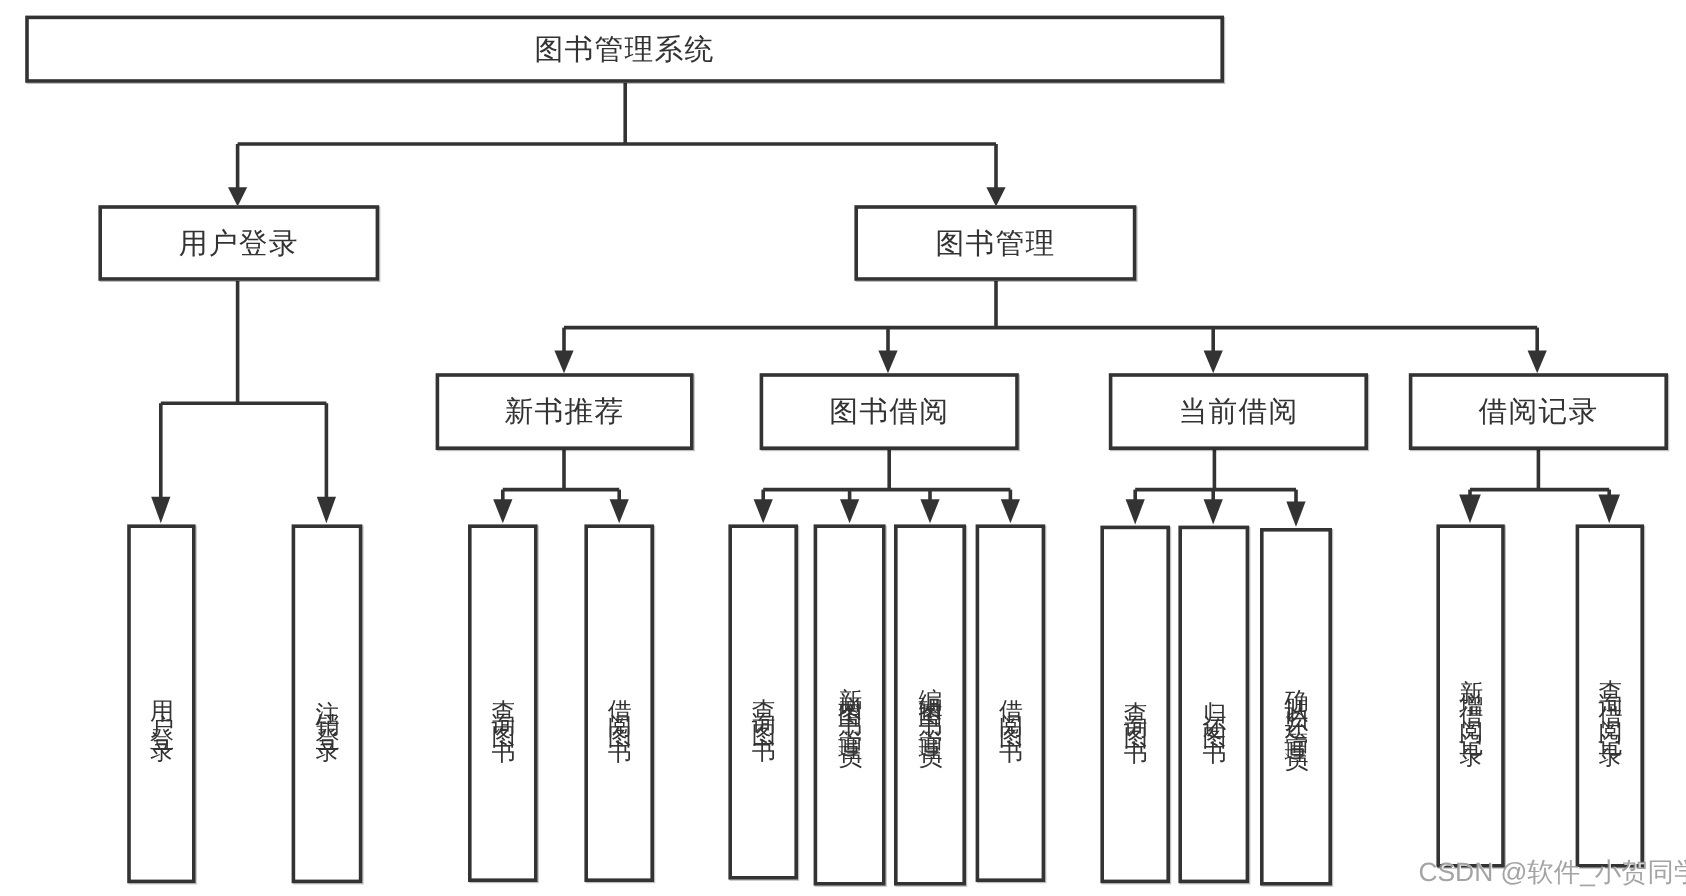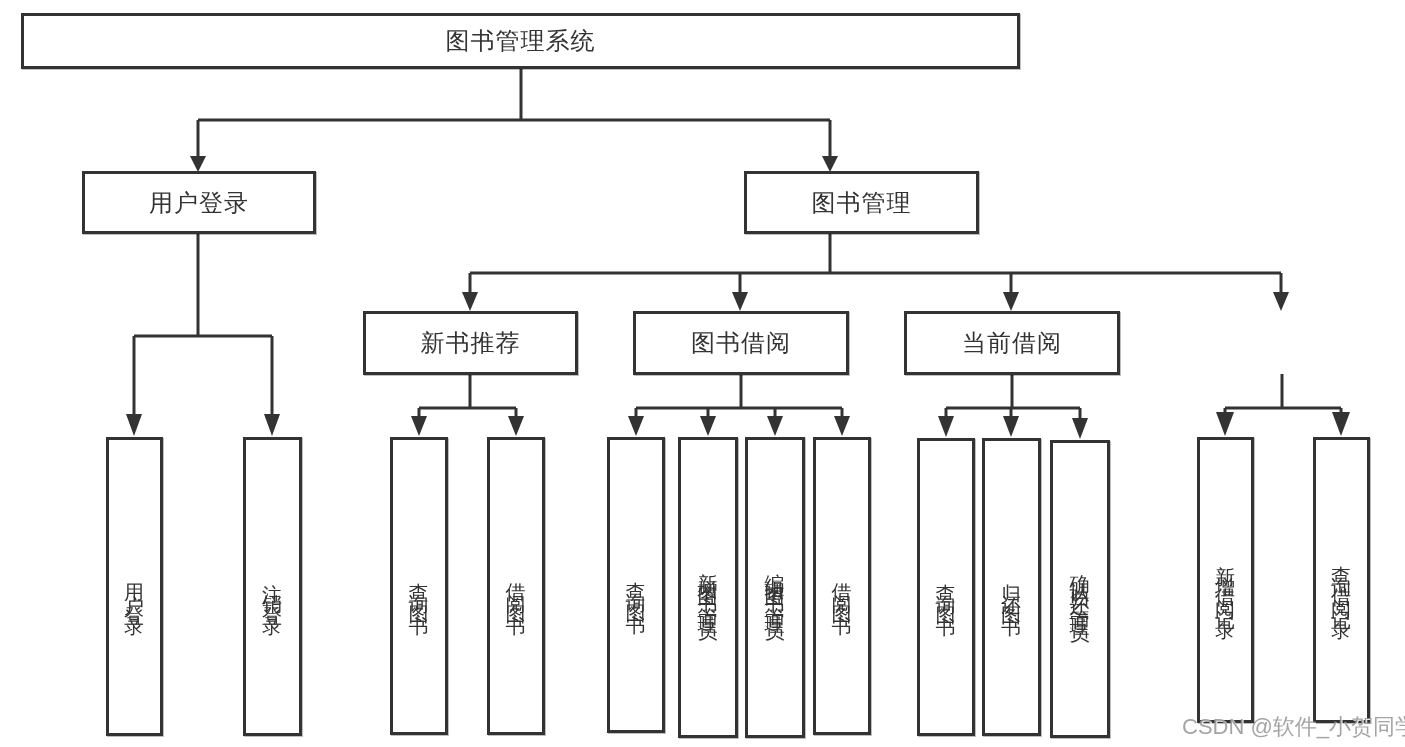--- a/index.html
+++ b/index.html
@@ -151,28 +151,29 @@
     <g fill="#333333" stroke="none">
       <polygon points="1216,412 1234,412 1225,436"></polygon>
       <polygon points="1332,412 1350,412 1341,436"></polygon>
     </g>
   </svg>
 
   <div class="box" style="left:21px;top:13px;width:999px;height:56px;">图书管理系统</div>
 
   <div class="box" style="left:82px;top:171px;width:234px;height:63px;">用户登录</div>
 
-  <div class="box" style="left:712px;top:171px;width:235px;height:63px;margin-left:32px;">图书管理</div>
+  <div class="box" style="left:712px;top:171px;width:235px;height:63px;">图书管理</div>
 
   <div class="box" style="left:633px;top:311px;width:216px;height:64px;">图书借阅</div>
 
   <div class="box" style="left:363px;top:311px;width:215px;height:64px;">新书推荐</div>
 
-  <div class="box" style="left:904px;top:311px;width:216px;height:64px;">当前借阅</div>
-
+  <div class="box" style="left:924px;top:311px;width:216px;height:64px;">当前借阅</div>
+
+  <div class="box" style="left:1174px;top:311px;width:216px;height:64px;">借阅记录</div>
 
   <div class="box v" style="left:106px;top:437px;width:57px;height:299px;">用户登录</div>
 
   <div class="box v" style="left:243px;top:437px;width:59px;height:299px;">注销登录</div>
 
   <div class="box v" style="left:390px;top:437px;width:58px;height:298px;">查询图书</div>
 
   <div class="box v" style="left:487px;top:437px;width:58px;height:298px;">借阅图书</div>
 
   <div class="box v" style="left:607px;top:437px;width:58px;height:296px;">查询图书</div>

